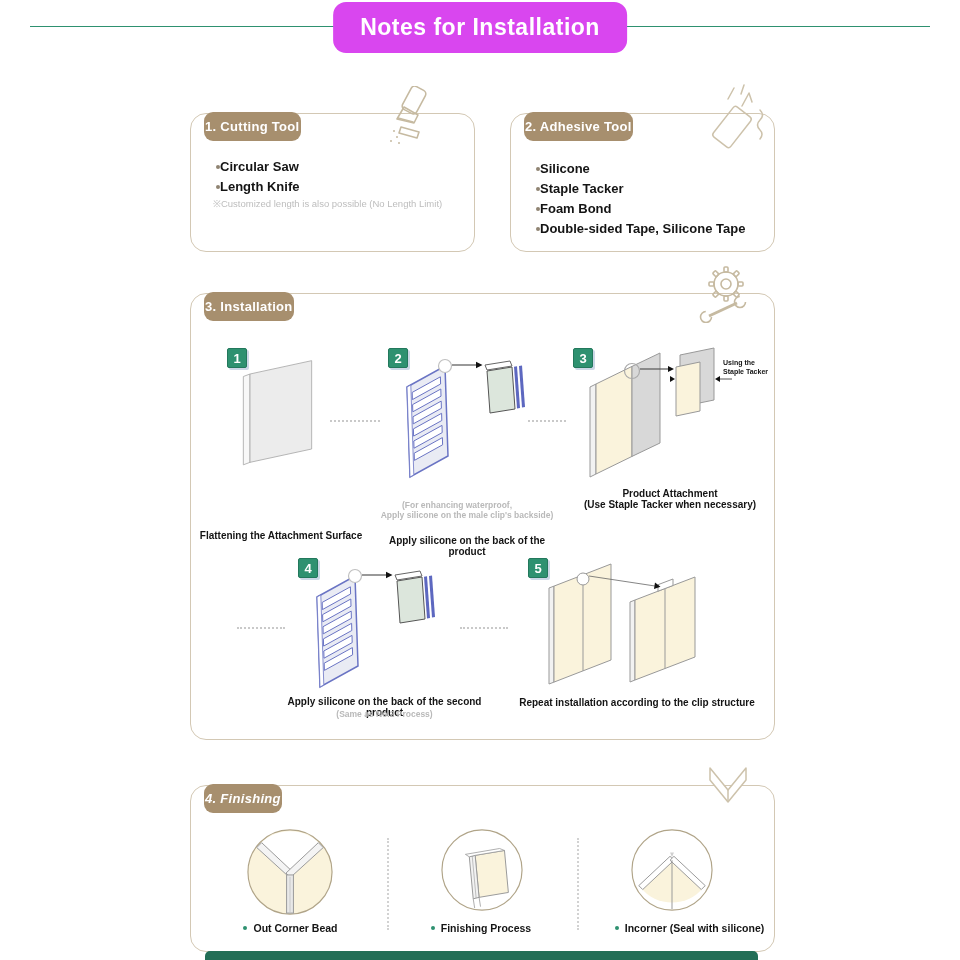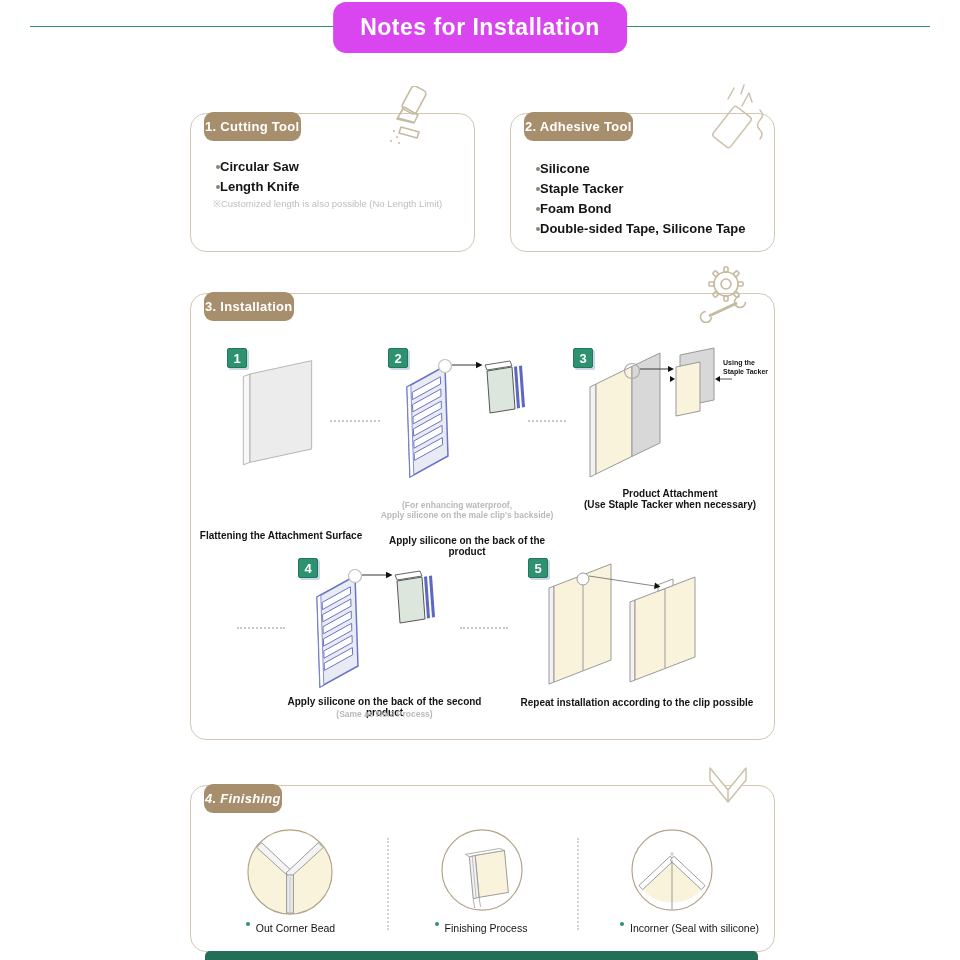--- a/index.html
+++ b/index.html
@@ -26,22 +26,22 @@
            justify-content:center; box-shadow:2px 2px 0 #ccd7e6; border-radius:2px; z-index:2; }
 
   .ill { position:absolute; z-index:1; }
   .cap    { position:absolute; font-size:10px; font-weight:bold; color:#141414; text-align:center; }
   .subcap { position:absolute; font-size:8.5px; font-weight:bold; color:#b9b9b9; text-align:center; }
   .annot  { position:absolute; font-size:7px; font-weight:bold; color:#141414; line-height:9px; }
 
   .hdots { position:absolute; border-top:2px dotted #c9c9c9; }
   .vdots { position:absolute; border-left:2px dotted #d2d2d2; }
 
-  .fincap { position:absolute; display:flex; align-items:flex-start; justify-content:center; gap:6px;
-            font-size:10.5px; font-weight:normal; color:#141414; white-space:nowrap; }
+  .fincap { position:absolute; display:flex; align-items:center; justify-content:center; gap:6px;
+            font-size:10.5px; font-weight:bold; color:#141414; white-space:nowrap; }
   .findot { width:4px; height:4px; border-radius:50%; background:#2e9170; flex:0 0 auto; }
 
   .bottombar { position:absolute; left:205px; top:951px; width:553px; height:9px;
                background:#226e56; border-radius:5px 5px 0 0; }
 </style>
 </head>
 <body>
 
 <div class="hline"></div>
 <div class="banner">Notes for Installation</div>
@@ -210,21 +210,21 @@
 
 <div class="cap" style="left:198px; top:488px; width:166px;margin-top:42px;">Flattening the Attachment Surface</div>
 <div class="cap" style="left:371px; top:487px; width:192px;margin-top:48px;">Apply silicone on the back of the product</div>
 <div class="subcap" style="left:361px; top:500px; width:192px;">(For enhancing waterproof,</div>
 <div class="subcap" style="left:371px; top:510px; width:192px;text-align:center;">Apply silicone on the male clip's backside)</div>
 <div class="cap" style="left:575px; top:488px; width:190px;text-align:center;">Product Attachment</div>
 <div class="cap" style="left:575px; top:499px; width:190px;">(Use Staple Tacker when necessary)</div>
 
 <div class="cap" style="left:277px; top:696px; width:215px;">Apply silicone on the back of the second product</div>
 <div class="subcap" style="left:277px; top:709px; width:215px;">(Same as No.2 Process)</div>
-<div class="cap" style="left:512px; top:697px; width:250px;">Repeat installation according to the clip possible</div>
+<div class="cap" style="left:512px; top:697px; width:250px;">Repeat installation according to the clip structure</div>
 
 <div class="hdots" style="left:330px; top:420px; width:50px;"></div>
 <div class="hdots" style="left:528px; top:420px; width:38px;"></div>
 <div class="hdots" style="left:237px; top:627px; width:48px;"></div>
 <div class="hdots" style="left:460px; top:627px; width:48px;"></div>
 
 <div class="panel" style="left:190px; top:785px; width:585px; height:167px;"></div>
 <div class="plabel" style="left:204px; top:784px;font-style:italic;">4. Finishing</div>
 <svg class="ill" style="left:702px; top:760px;" width="52" height="56" viewBox="0 0 52 56">
   <g stroke="#cdc2ab" fill="#fff" stroke-width="1.5" stroke-linejoin="round">

